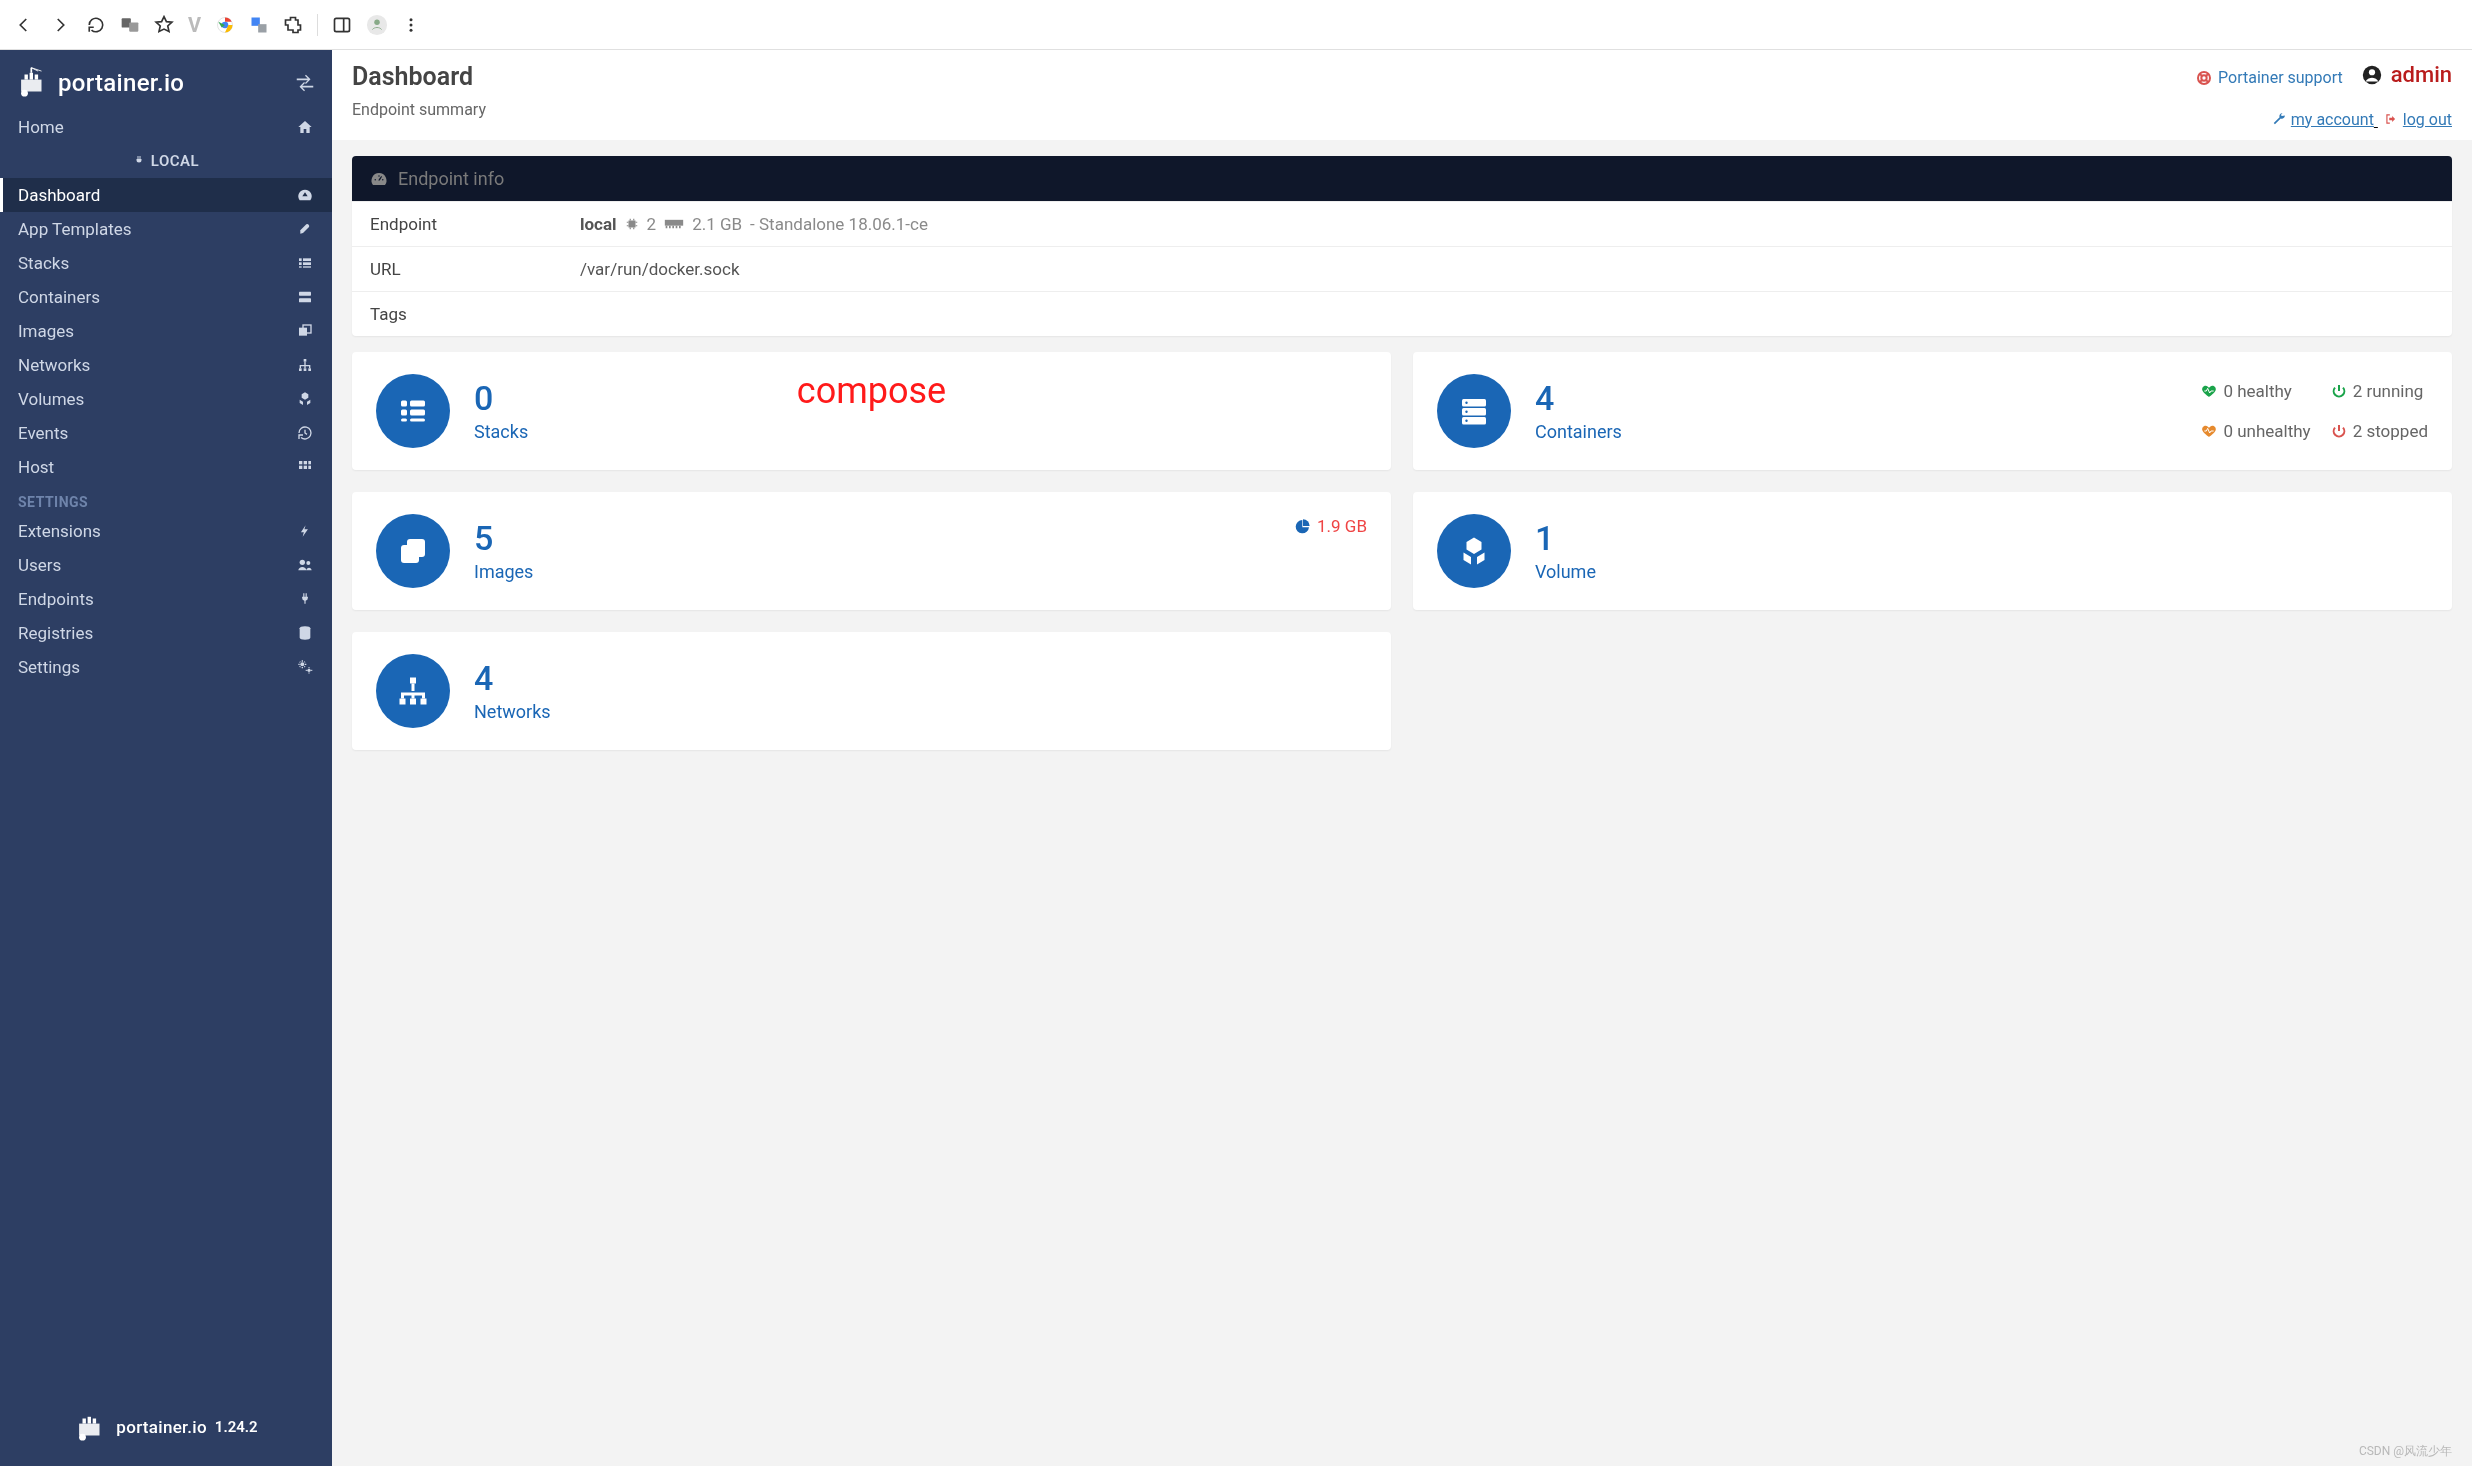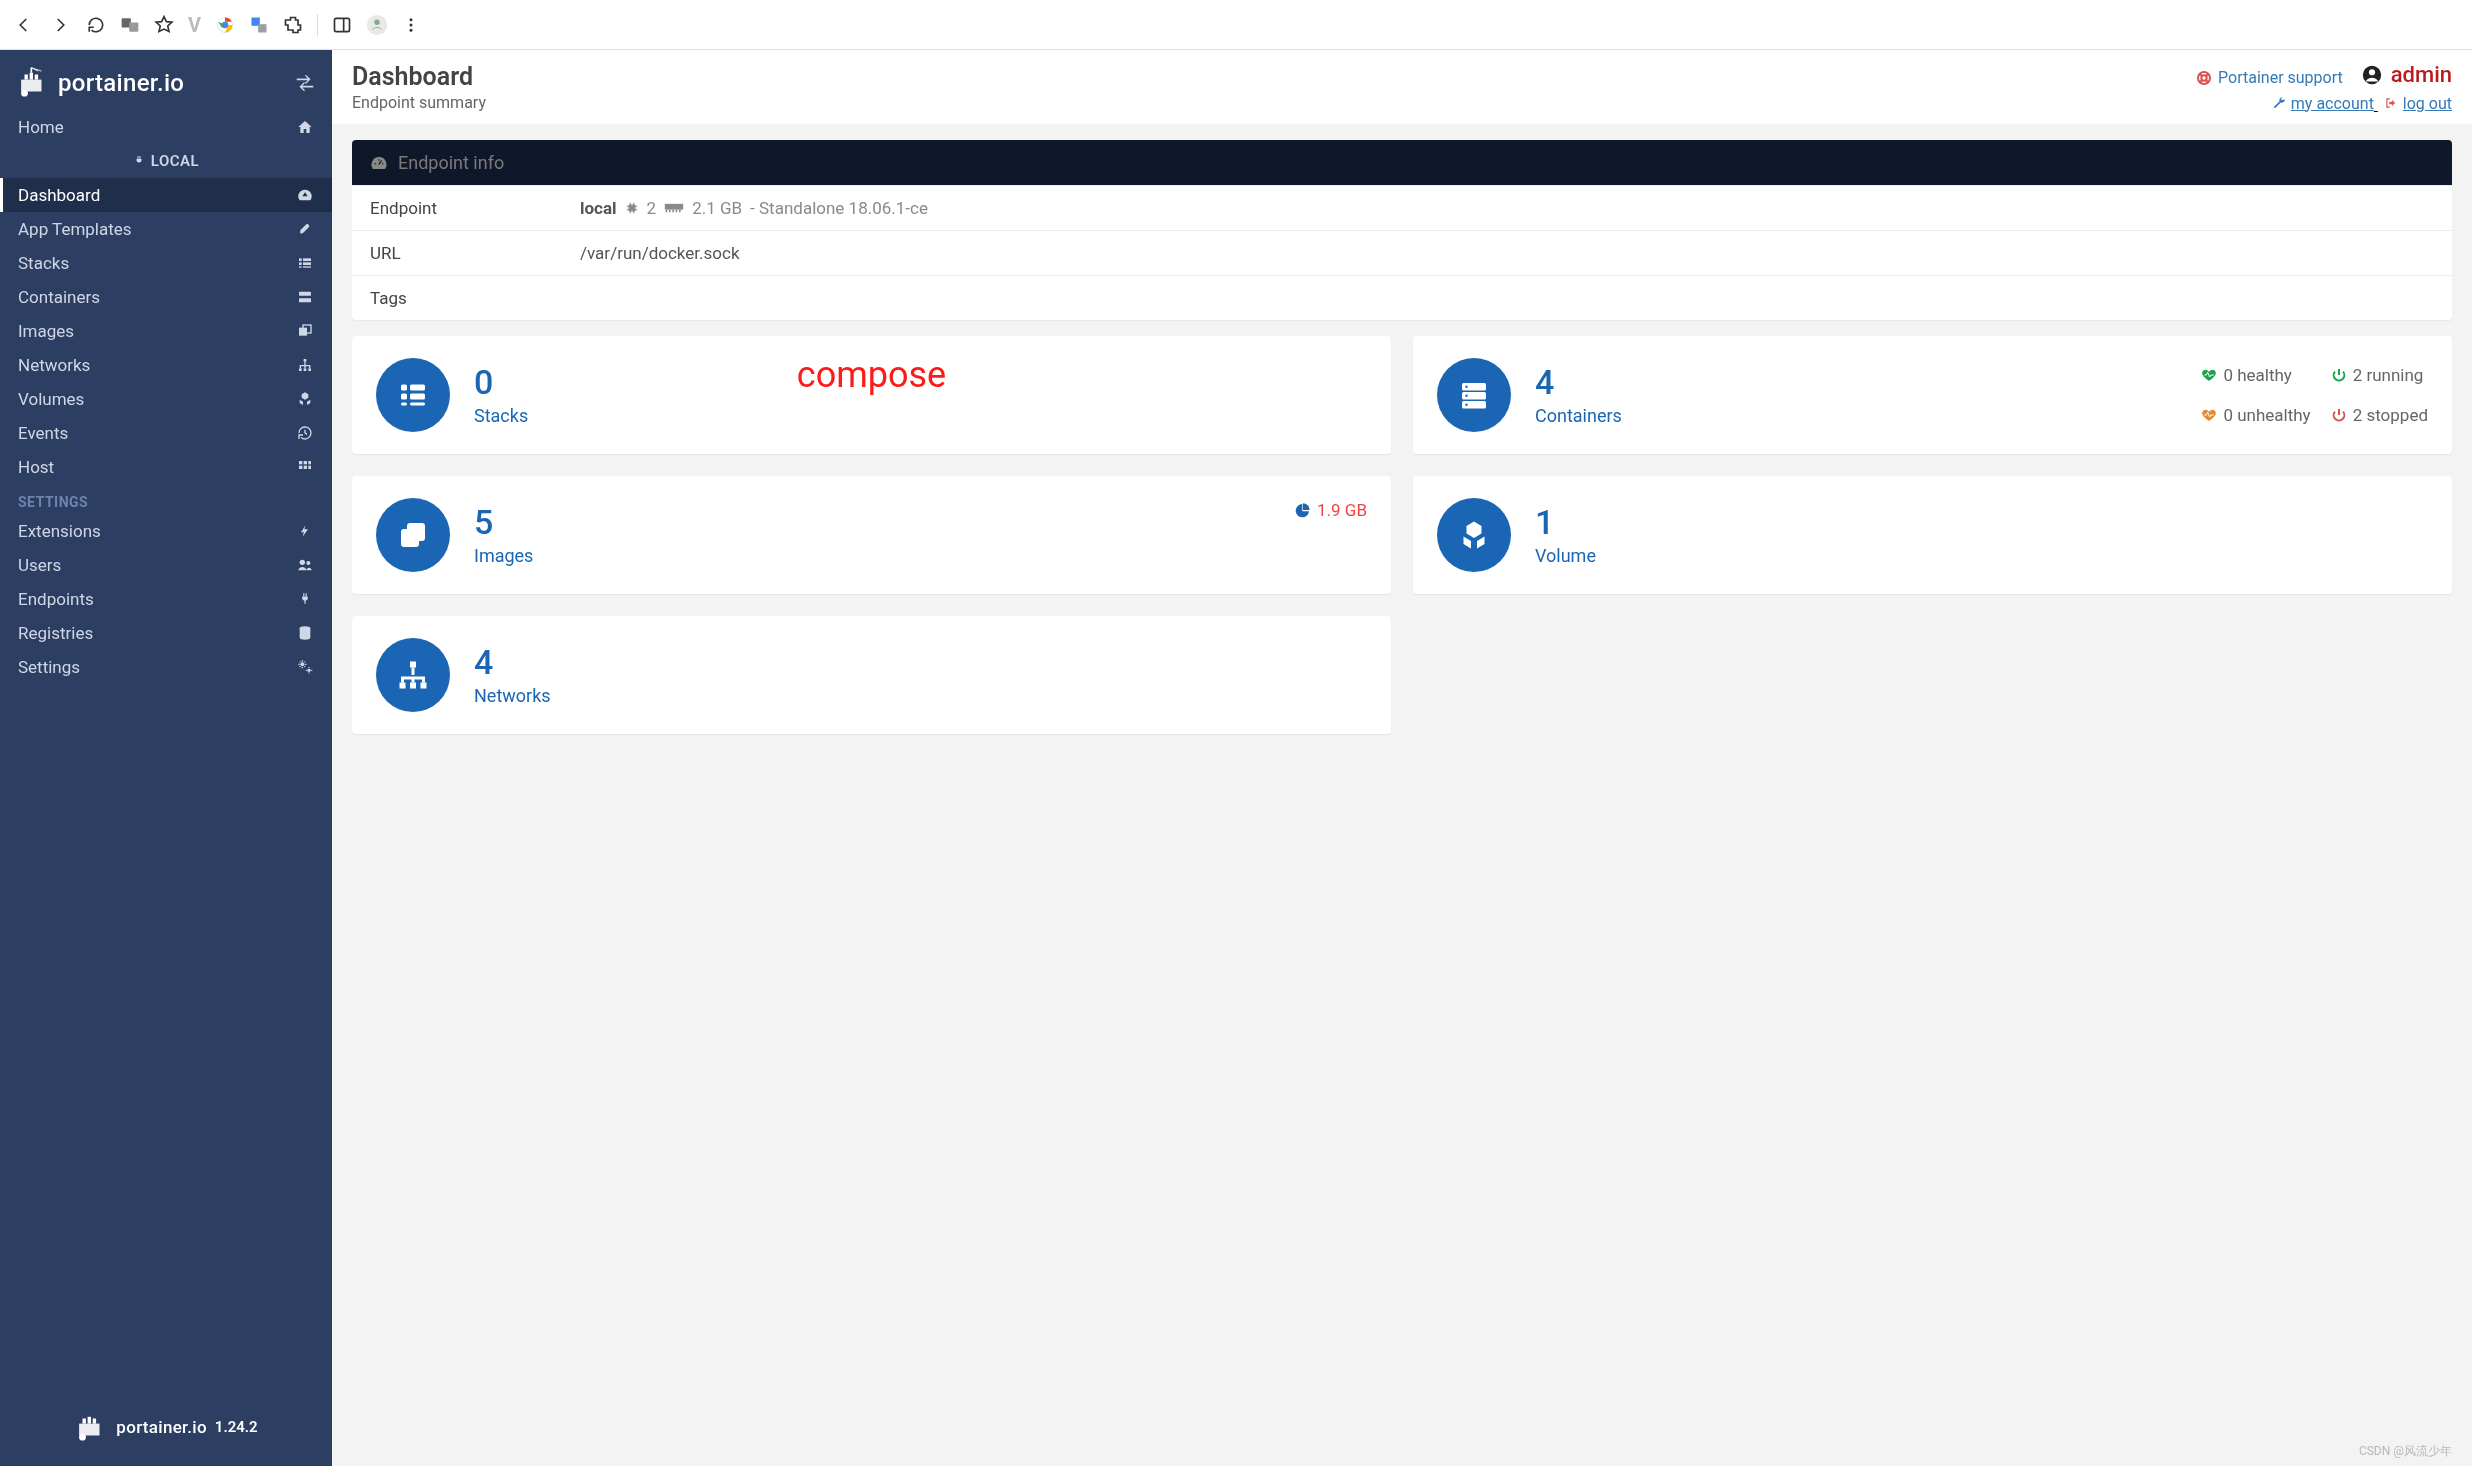--- a/index.html
+++ b/index.html
@@ -30,26 +30,26 @@
 .side-heading { color:#6f84ab; font-weight:700; font-size:14px; padding:10px 18px 4px; letter-spacing:0.5px; }
 .sidebar-footer { margin-top:auto; padding:14px 0 22px; display:flex; align-items:center; justify-content:center; gap:8px; color:#fff; font-size:15px; }
 .sidebar-footer .ver { color:#fff; font-weight:600; font-size:15px; }
 .sidebar-footer .logo { font-size:18px; }
 
 
 .main { flex:1; background:#f3f3f3; overflow:auto; position:relative; }
 .main-header { background:#fff; padding:12px 20px 10px; display:flex; justify-content:space-between; align-items:flex-start; }
 .mh-left { }
 .mh-title { font-size:25px; font-weight:600; color:#444; }
-.mh-sub { font-size:16px; color:#666; margin-top:2px; }
+.mh-sub { font-size:16px; color:#666; margin-top:9px; }
 .mh-right { text-align:right; font-size:16px; }
 .support { color:#337ab7; display:inline-flex; align-items:center; gap:6px; }
 .support .ico { color:#d9534f; }
 .admin { display:inline-flex; align-items:center; gap:8px; font-size:22px; color:#b91c1c; margin-left:14px; font-weight:500; }
-.mh-links { margin-top:4px;text-decoration:underline; }
+.mh-links { margin-top:20px;text-decoration:underline; }
 .mh-link { color:#337ab7; text-decoration:underline; display:inline-flex; align-items:center; gap:5px; margin-left:6px; }
 .mh-link.red .ico { color:#d9534f; }
 
 .panel { margin:16px 20px; background:#fff; border-radius:4px; box-shadow:0 1px 2px rgba(0,0,0,0.06); }
 .panel-header { background:#0f172a; padding:12px 18px; font-size:18px; color:#7a7a7a; display:flex; align-items:center; gap:10px; border-bottom:1px solid #eee; border-radius:4px 4px 0 0;}
 .info-row { display:flex; padding:12px 18px; border-bottom:1px solid #eee; font-size:17px; color:#555; }
 .info-row:last-child { border-bottom:none; }
 .info-label { width:210px; color:#444; }
 .info-val { flex:1; color:#555; display:flex; align-items:center; gap:8px; }
 .info-val .muted { color:#8a8a8a; }

